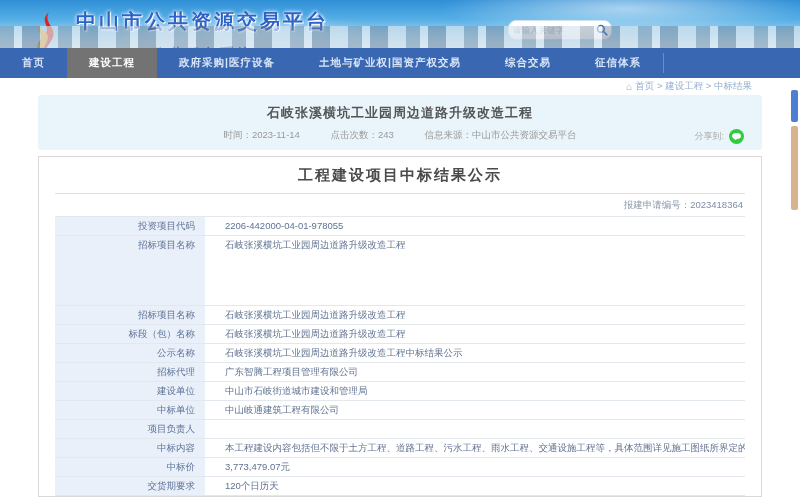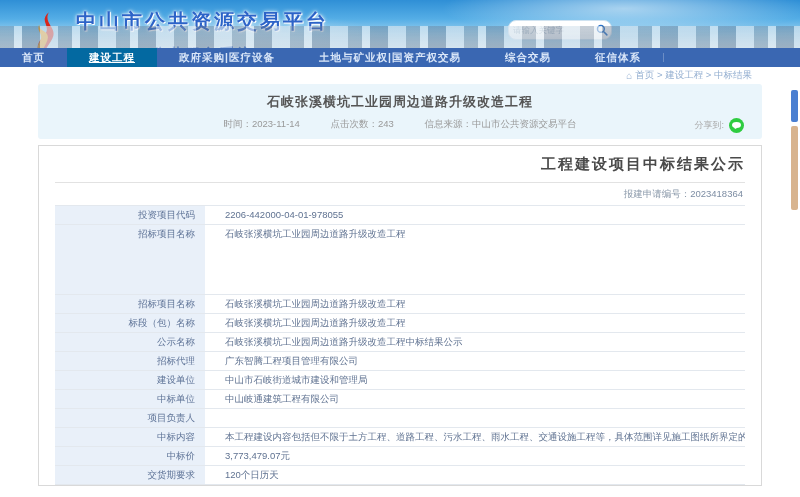--- a/index.html
+++ b/index.html
@@ -26,24 +26,24 @@
     text-shadow:0 0 2px #fff, 0 0 3px #fff; margin-top:10px; }
   .search-box{ position:absolute; left:508px; top:20px; width:104px; height:20px;
     background:#fff; border:1px solid #cfe2f0; border-radius:8px; display:flex; align-items:center; }
   .search-input{ flex:1; border:none; outline:none; font-size:8.5px; color:#555;
     padding:0 4px; background:transparent; min-width:0; }
   .search-input::placeholder{ color:#b6c3cf; }
   .search-btn{ width:18px; height:18px; border:none; background:transparent; cursor:pointer;
     display:flex; align-items:center; justify-content:center; }
 
   
-  .main-nav{ height:19px; background:#3a67b2; display:flex; align-items:stretch; font-size:10.5px; }
+  .main-nav{ height:30px; background:#3a67b2; display:flex; align-items:stretch; font-size:10.5px; }
   .nav-item{ color:#d9e6f8; text-decoration:none; display:flex; align-items:center;
     padding:0 22px; letter-spacing:1px; font-weight:bold; }
-  .nav-item.active{ background:#0369a1; color:#fff;text-decoration:underline; }
+  .nav-item.active{ background:#737373; color:#fff; }
   .nav-sep{ width:1px; background:rgba(255,255,255,.25); margin:5px 0; }
 
   
   .breadcrumb-bar{ height:17px; display:flex; justify-content:flex-end; align-items:center;
     padding-right:48px; font-size:9.5px; color:#93aed0; }
   .home-icon{ margin-right:3px; font-size:10px; color:#93aed0; }
 
   
   .title-card{ position:relative; width:724px; margin:0 auto; background:#eaf5fb;
     border-radius:3px; padding:9px 0 8px; }
@@ -53,21 +53,21 @@
   .share-wrap{ position:absolute; right:18px; bottom:6px; display:flex; align-items:center; }
   .share-label{ font-size:9px; color:#aaa; margin-right:5px; }
   .wechat-icon{ width:15px; height:15px; border-radius:50%; background:#2ecc40; position:relative; cursor:pointer; }
   .wechat-icon::before{ content:""; position:absolute; left:3px; top:4px; width:9px; height:6px;
     background:#fff; border-radius:50%; }
   .wechat-icon::after{ content:""; position:absolute; left:4px; top:9px; width:0; height:0;
     border:2px solid transparent; border-top-color:#fff; transform:rotate(20deg); }
 
   
   .main-card{ width:724px; margin:6px auto 0; background:#fff; border:1px solid #d9d9d9; padding:0 16px; }
-  .card-heading{ text-align:right; font-size:15px; font-weight:bold; color:#4a4a4a;
+  .card-heading{ text-align:center; font-size:15px; font-weight:bold; color:#4a4a4a;
     letter-spacing:2px; padding:9px 0 8px; border-bottom:1px solid #e2e2e2; }
   .app-no{ text-align:right; font-size:9.5px; color:#8c9aab; padding:5px 2px 4px; }
   .app-no b{ font-weight:normal; color:#7d8da3; }
 
   .info-table{ border-top:1px solid #e3e8ee; }
   .row{ display:flex; border-bottom:1px solid #e3e8ee; min-height:17px; }
   .label-cell{ width:150px; background:#e9f0f9; color:#5e7397; font-size:9.5px;
     text-align:right; padding:3px 10px 2px 16px; flex-shrink:0; }
   .value-cell{ flex:1; color:#5f7291; font-size:9.5px; padding:3px 4px 2px 20px;
     white-space:nowrap; overflow:hidden; }

